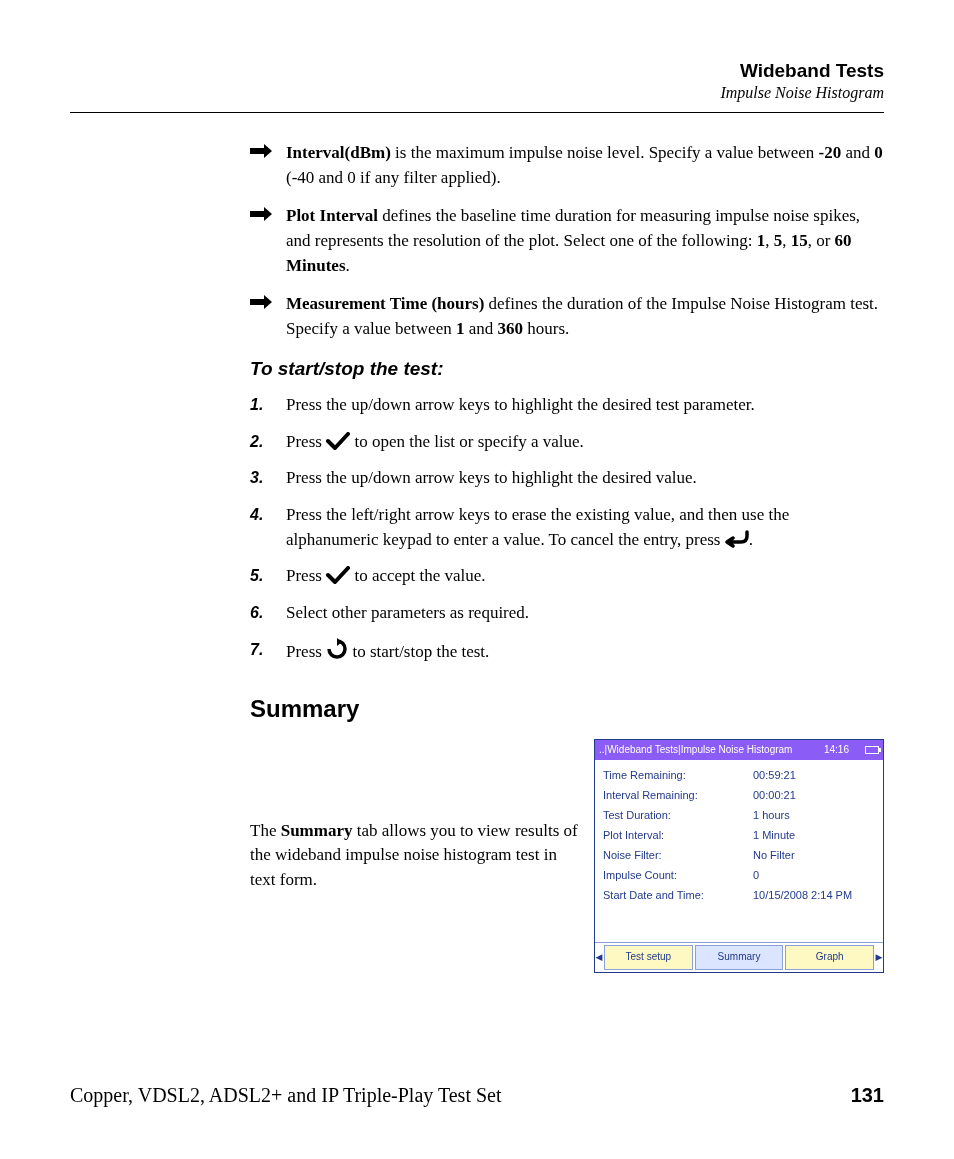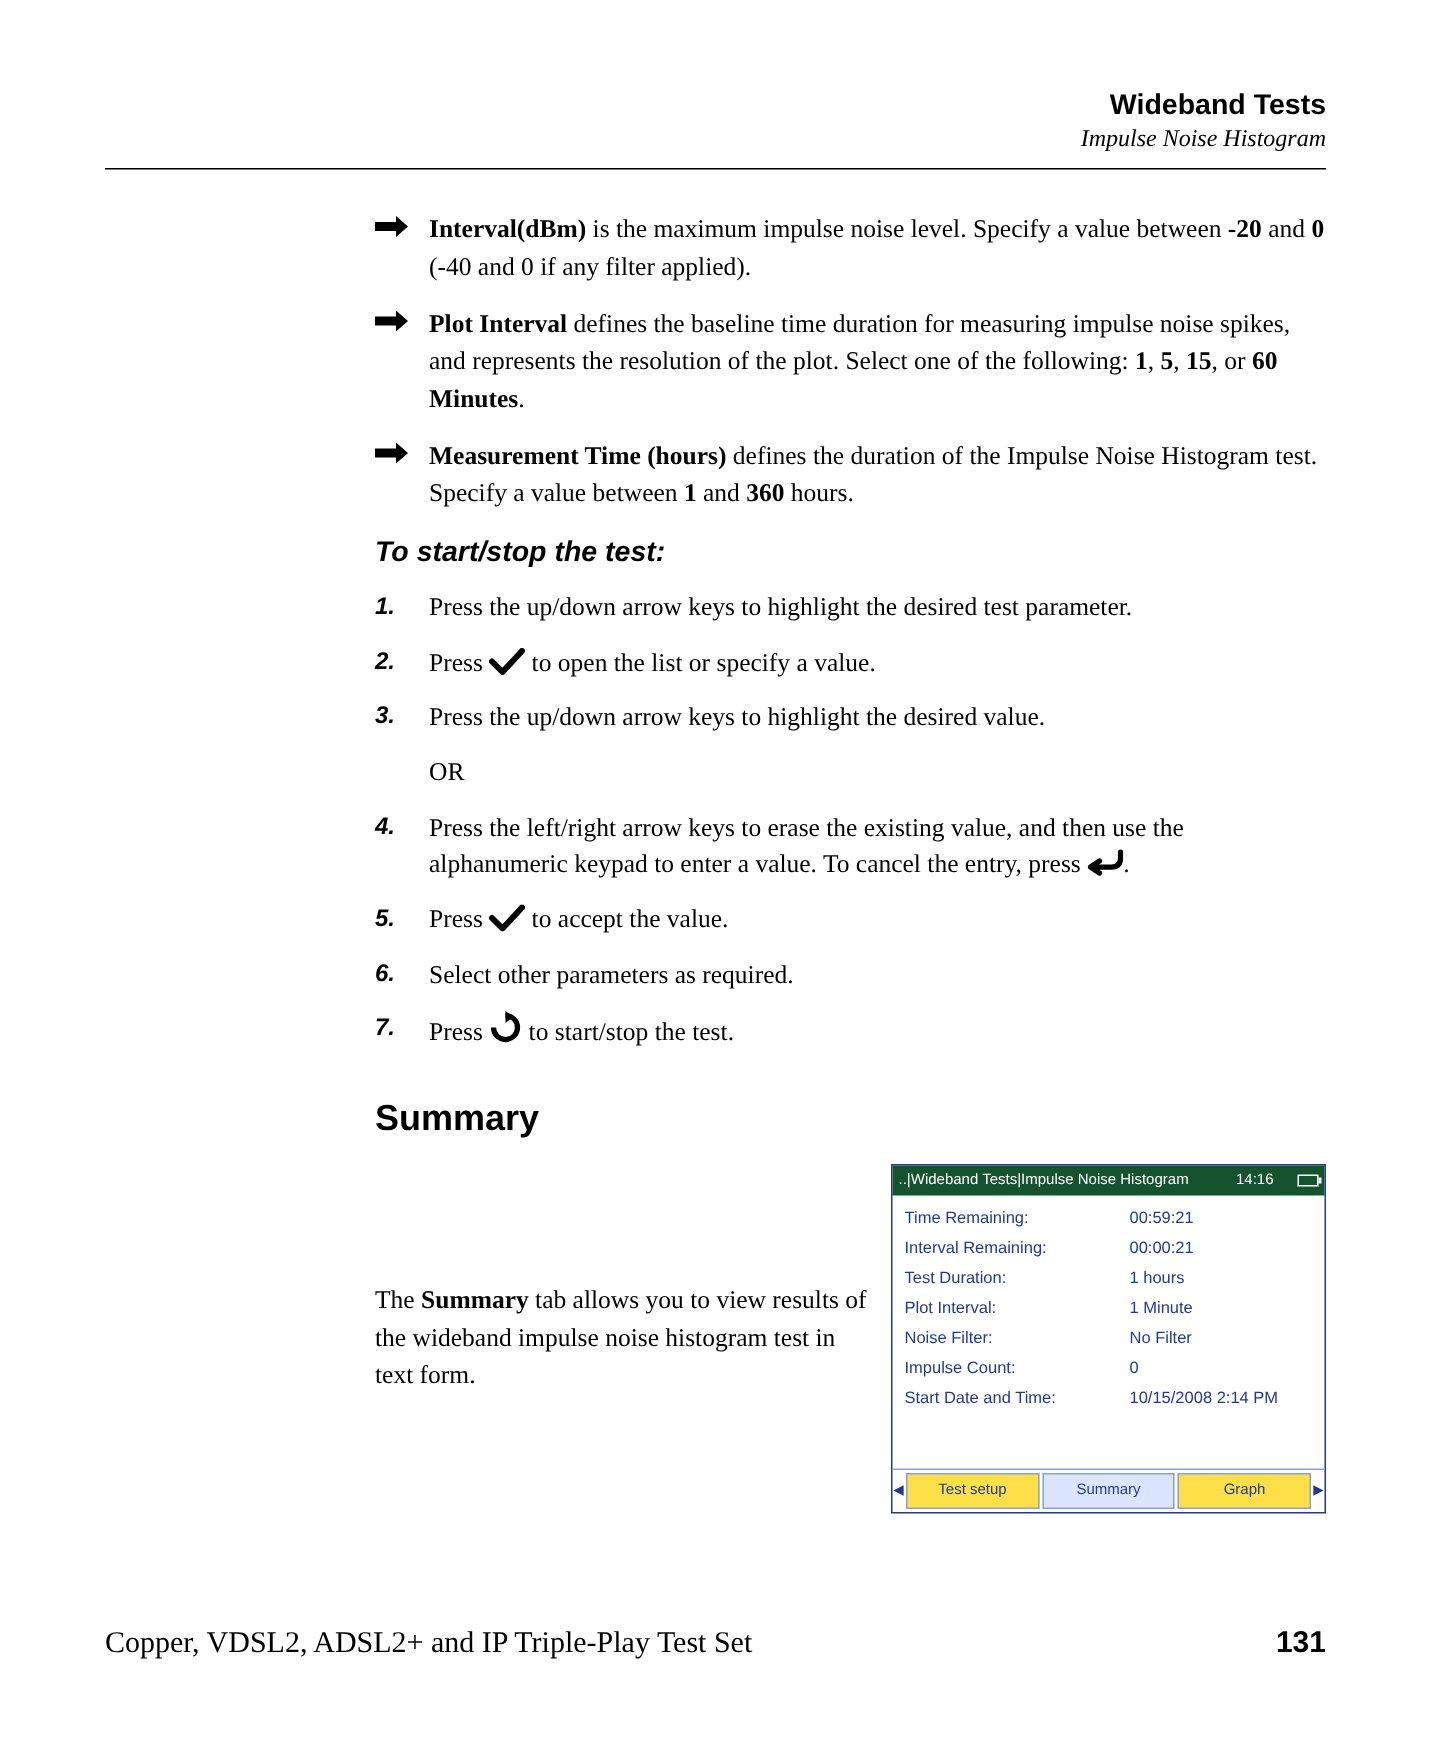--- a/index.html
+++ b/index.html
@@ -106,21 +106,21 @@
   .device {
     width: 290px;
     border: 1px solid #223a8a;
     font-family: Tahoma, Verdana, sans-serif;
     font-size: 11px;
     color: #223a8a;
     background: #fff;
     box-sizing: border-box;
   }
   .device-title {
-    background: #14532d;
+    background: #8b5cf6;
     color: #fff;
     padding: 3px 4px;
     display: flex;
     justify-content: space-between;
     align-items: center;
     font-size: 10px;
   }
   .device-title .right { display: flex; align-items: center; gap: 16px; }
   .device-body {
     padding: 6px 8px 12px 8px;
@@ -136,21 +136,21 @@
     border-top: 1px solid #8aa0d8;
     font-size: 10px;
   }
   .device-tab {
     flex: 1;
     text-align: center;
     padding: 4px 0;
     border: 1px solid #8aa0d8;
     margin: 2px 1px;
     color: #223a8a;
-    background: #fde047;
+    background: #fef9c3;
   }
   .device-tab.active {
     background: #dbe5ff;
   }
   .device-tabs .nav-caret {
     width: 8px;
     display: flex;
     align-items: center;
     justify-content: center;
     color: #223a8a;
@@ -216,21 +216,20 @@
 
     <ol class="steps">
       <li><span>Press the up/down arrow keys to highlight the desired test parameter.</span></li>
       <li>
         <span>Press </span><svg class="inline-icon" width="24" height="18" viewBox="0 0 24 18">
             <path d="M2 9 L9 16 L22 2" stroke="#000" stroke-width="4" fill="none" stroke-linecap="round" stroke-linejoin="round"></path>
           </svg><span> to open the list or specify a value.</span>
       </li>
       <li>
         <span>Press the up/down arrow keys to highlight the desired value.</span>
-        <div style="margin-top:12px">OR</div>
       </li>
       <li>
         <span>Press the left/right arrow keys to erase the existing value, and then use the alphanumeric keypad to enter a value. To cancel the entry, press </span><svg class="inline-icon" width="24" height="18" viewBox="0 0 24 18">
             <path d="M8 8 L2 12 L8 16 M3 12 L16 12 C20 12 22 10 22 6 L22 2" stroke="#000" stroke-width="3.5" fill="none" stroke-linecap="round" stroke-linejoin="round"></path>
           </svg><span>.</span>
       </li>
       <li>
         <span>Press </span><svg class="inline-icon" width="24" height="18" viewBox="0 0 24 18">
             <path d="M2 9 L9 16 L22 2" stroke="#000" stroke-width="4" fill="none" stroke-linecap="round" stroke-linejoin="round"></path>
           </svg><span> to accept the value.</span>

